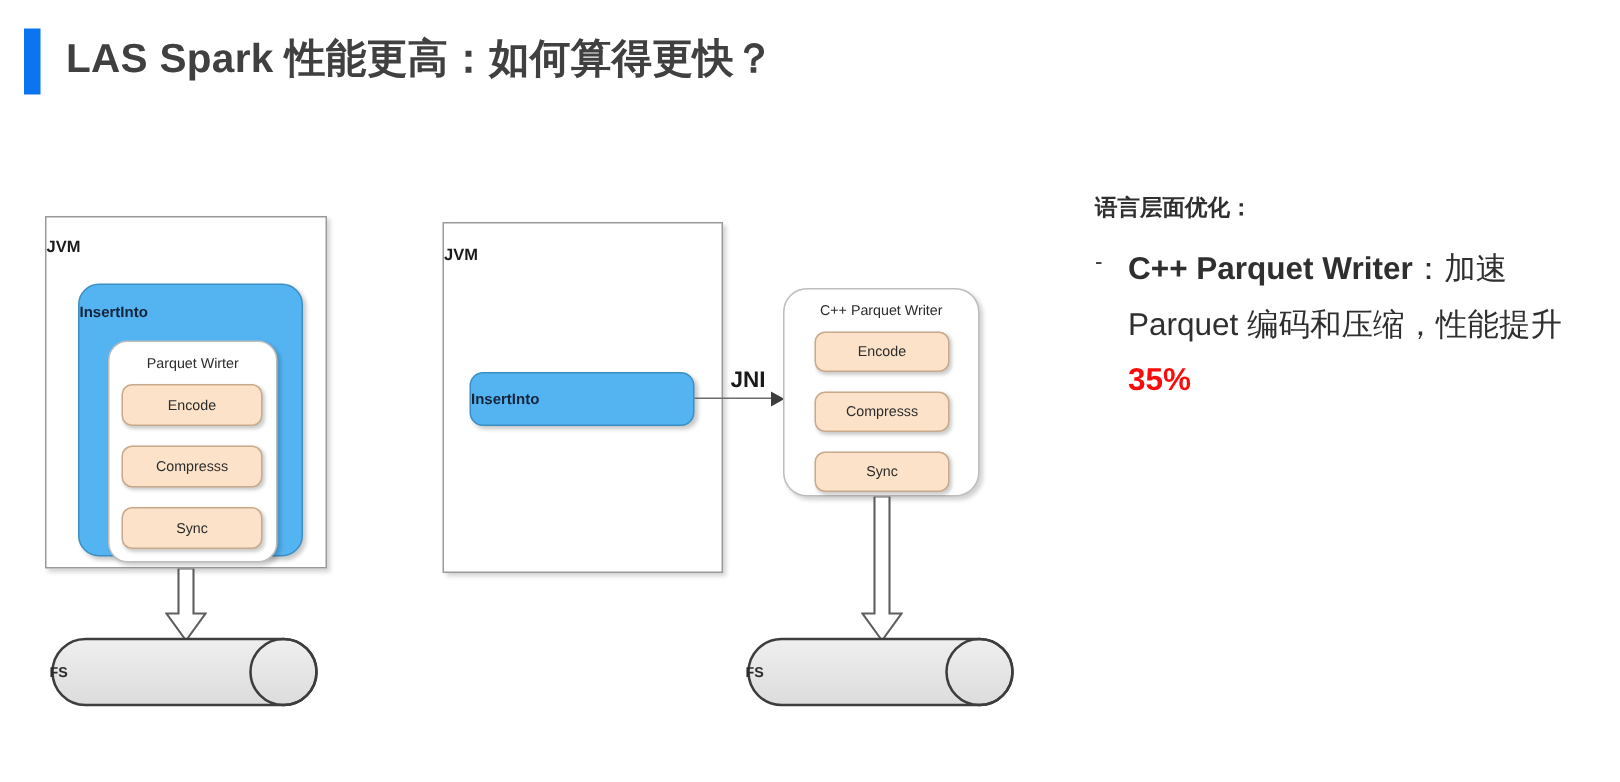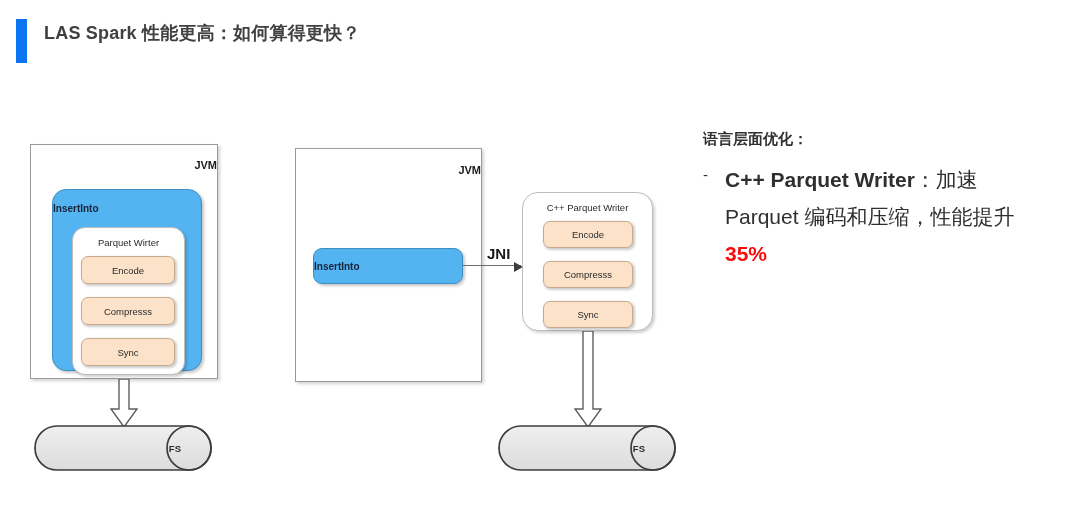--- a/index.html
+++ b/index.html
@@ -22,42 +22,42 @@
     left: 16px;
     top: 19px;
     width: 11px;
     height: 44px;
     background: #0b74f0;
   }
   #page-title {
     position: absolute;
     left: 44px;
     top: 21px;
-    font-size: 18px;
+    font-size: 27px;
     font-weight: bold;
     color: #404040;
     letter-spacing: 0.2px;
     white-space: nowrap;
   }
 
   
   .box {
     position: absolute;
     box-sizing: border-box;
   }
   .jvm-box {
     border: 1px solid #9a9a9a;
     background: #ffffff;
     box-shadow: 2px 2px 3px rgba(0,0,0,0.18);
   }
   .jvm-label {
     position: absolute;
     left: 0;
     right: 0;
-    text-align: right;
+    text-align: left;
     font-size: 11px;
     font-weight: bold;
     color: #1a1a1a;
   }
   .rounded-blue {
     background: #54b4f2;
     border: 1px solid #3b8fc4;
     border-radius: 14px;
     box-shadow: 2px 2px 3px rgba(0,0,0,0.22);
   }
@@ -99,21 +99,21 @@
   }
 
   
   .cylinder {
     position: absolute;
   }
   .cylinder svg { display: block; }
   .cyl-label {
     position: absolute;
     left: 0; right: 0;
-    text-align: right;
+    text-align: left;
     font-size: 9.5px;
     font-weight: bold;
     color: #2b2b2b;
   }
 
   
   .block-arrow { position: absolute; }
   .block-arrow svg { display: block; }
 
   
@@ -122,21 +122,21 @@
     position: absolute;
     font-size: 15px;
     font-weight: bold;
     color: #1a1a1a;
   }
   .jni-head { position: absolute; }
 
   
   #text-panel {
     position: absolute;
-    left: 703px;
+    left: 730px;
     top: 128px;
     width: 350px;
   }
   #panel-heading {
     font-size: 15px;
     font-weight: bold;
     color: #2f2f2f;
     line-height: 1.4;
     margin-bottom: 13px;
   }

